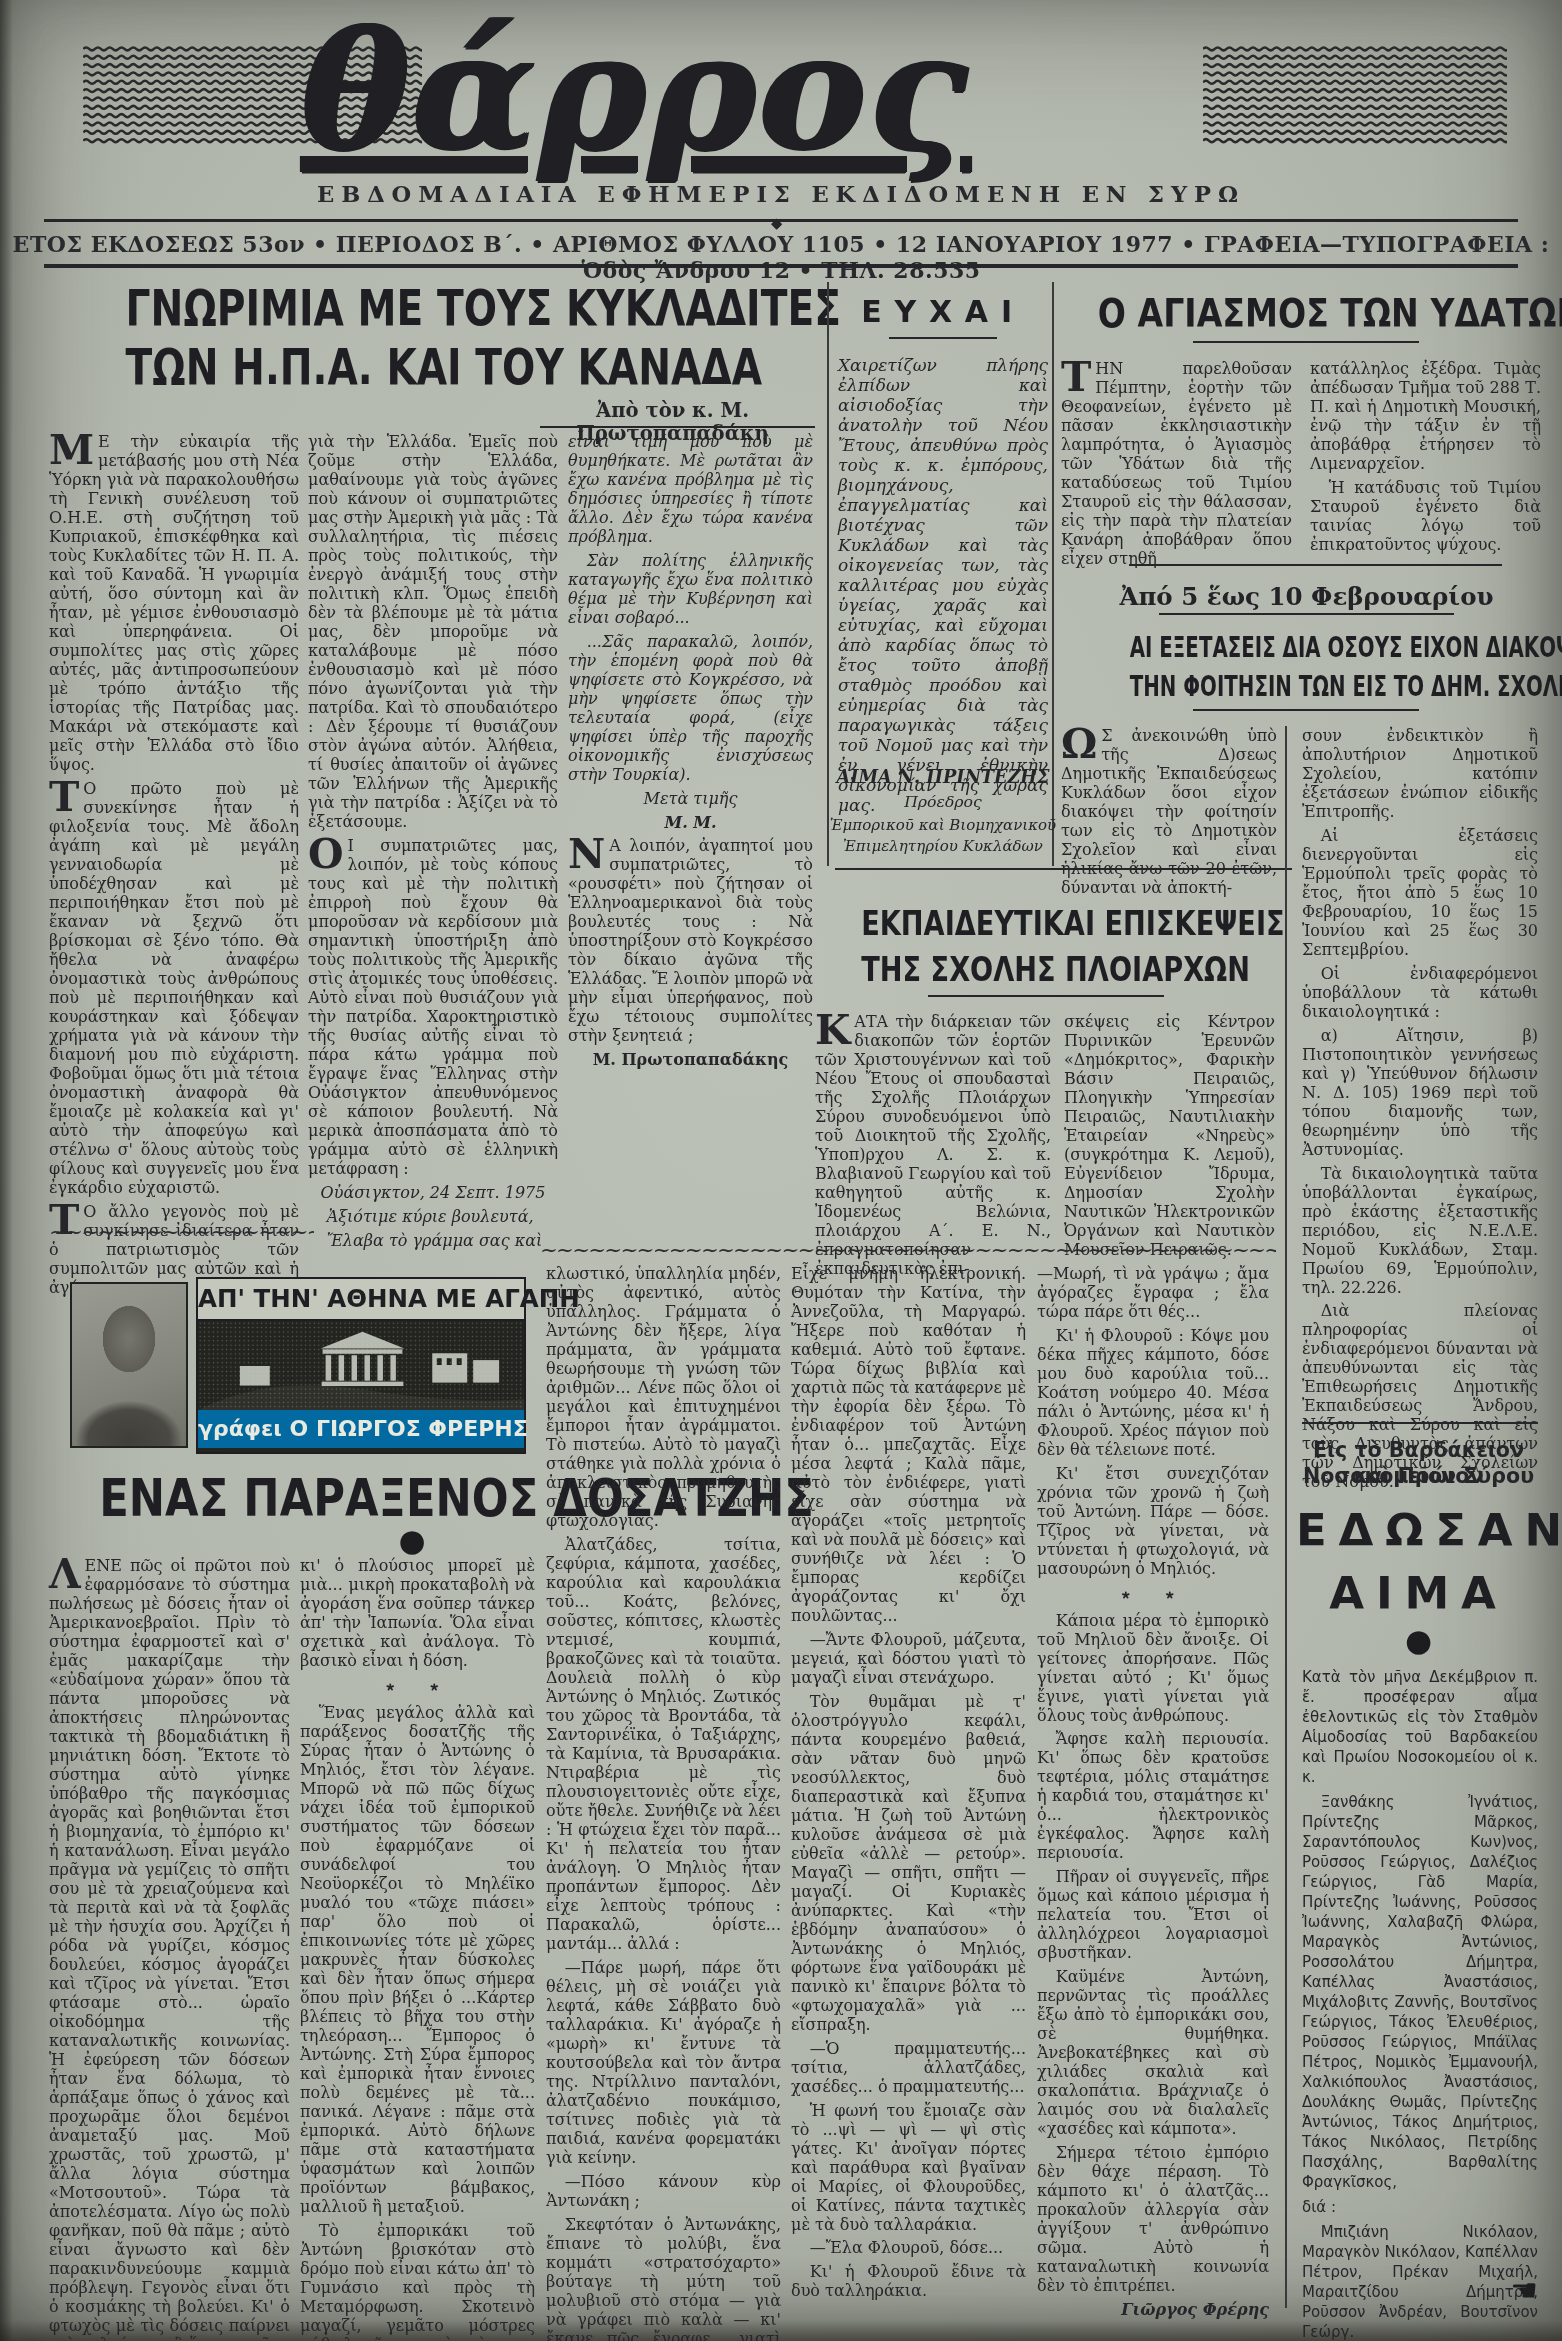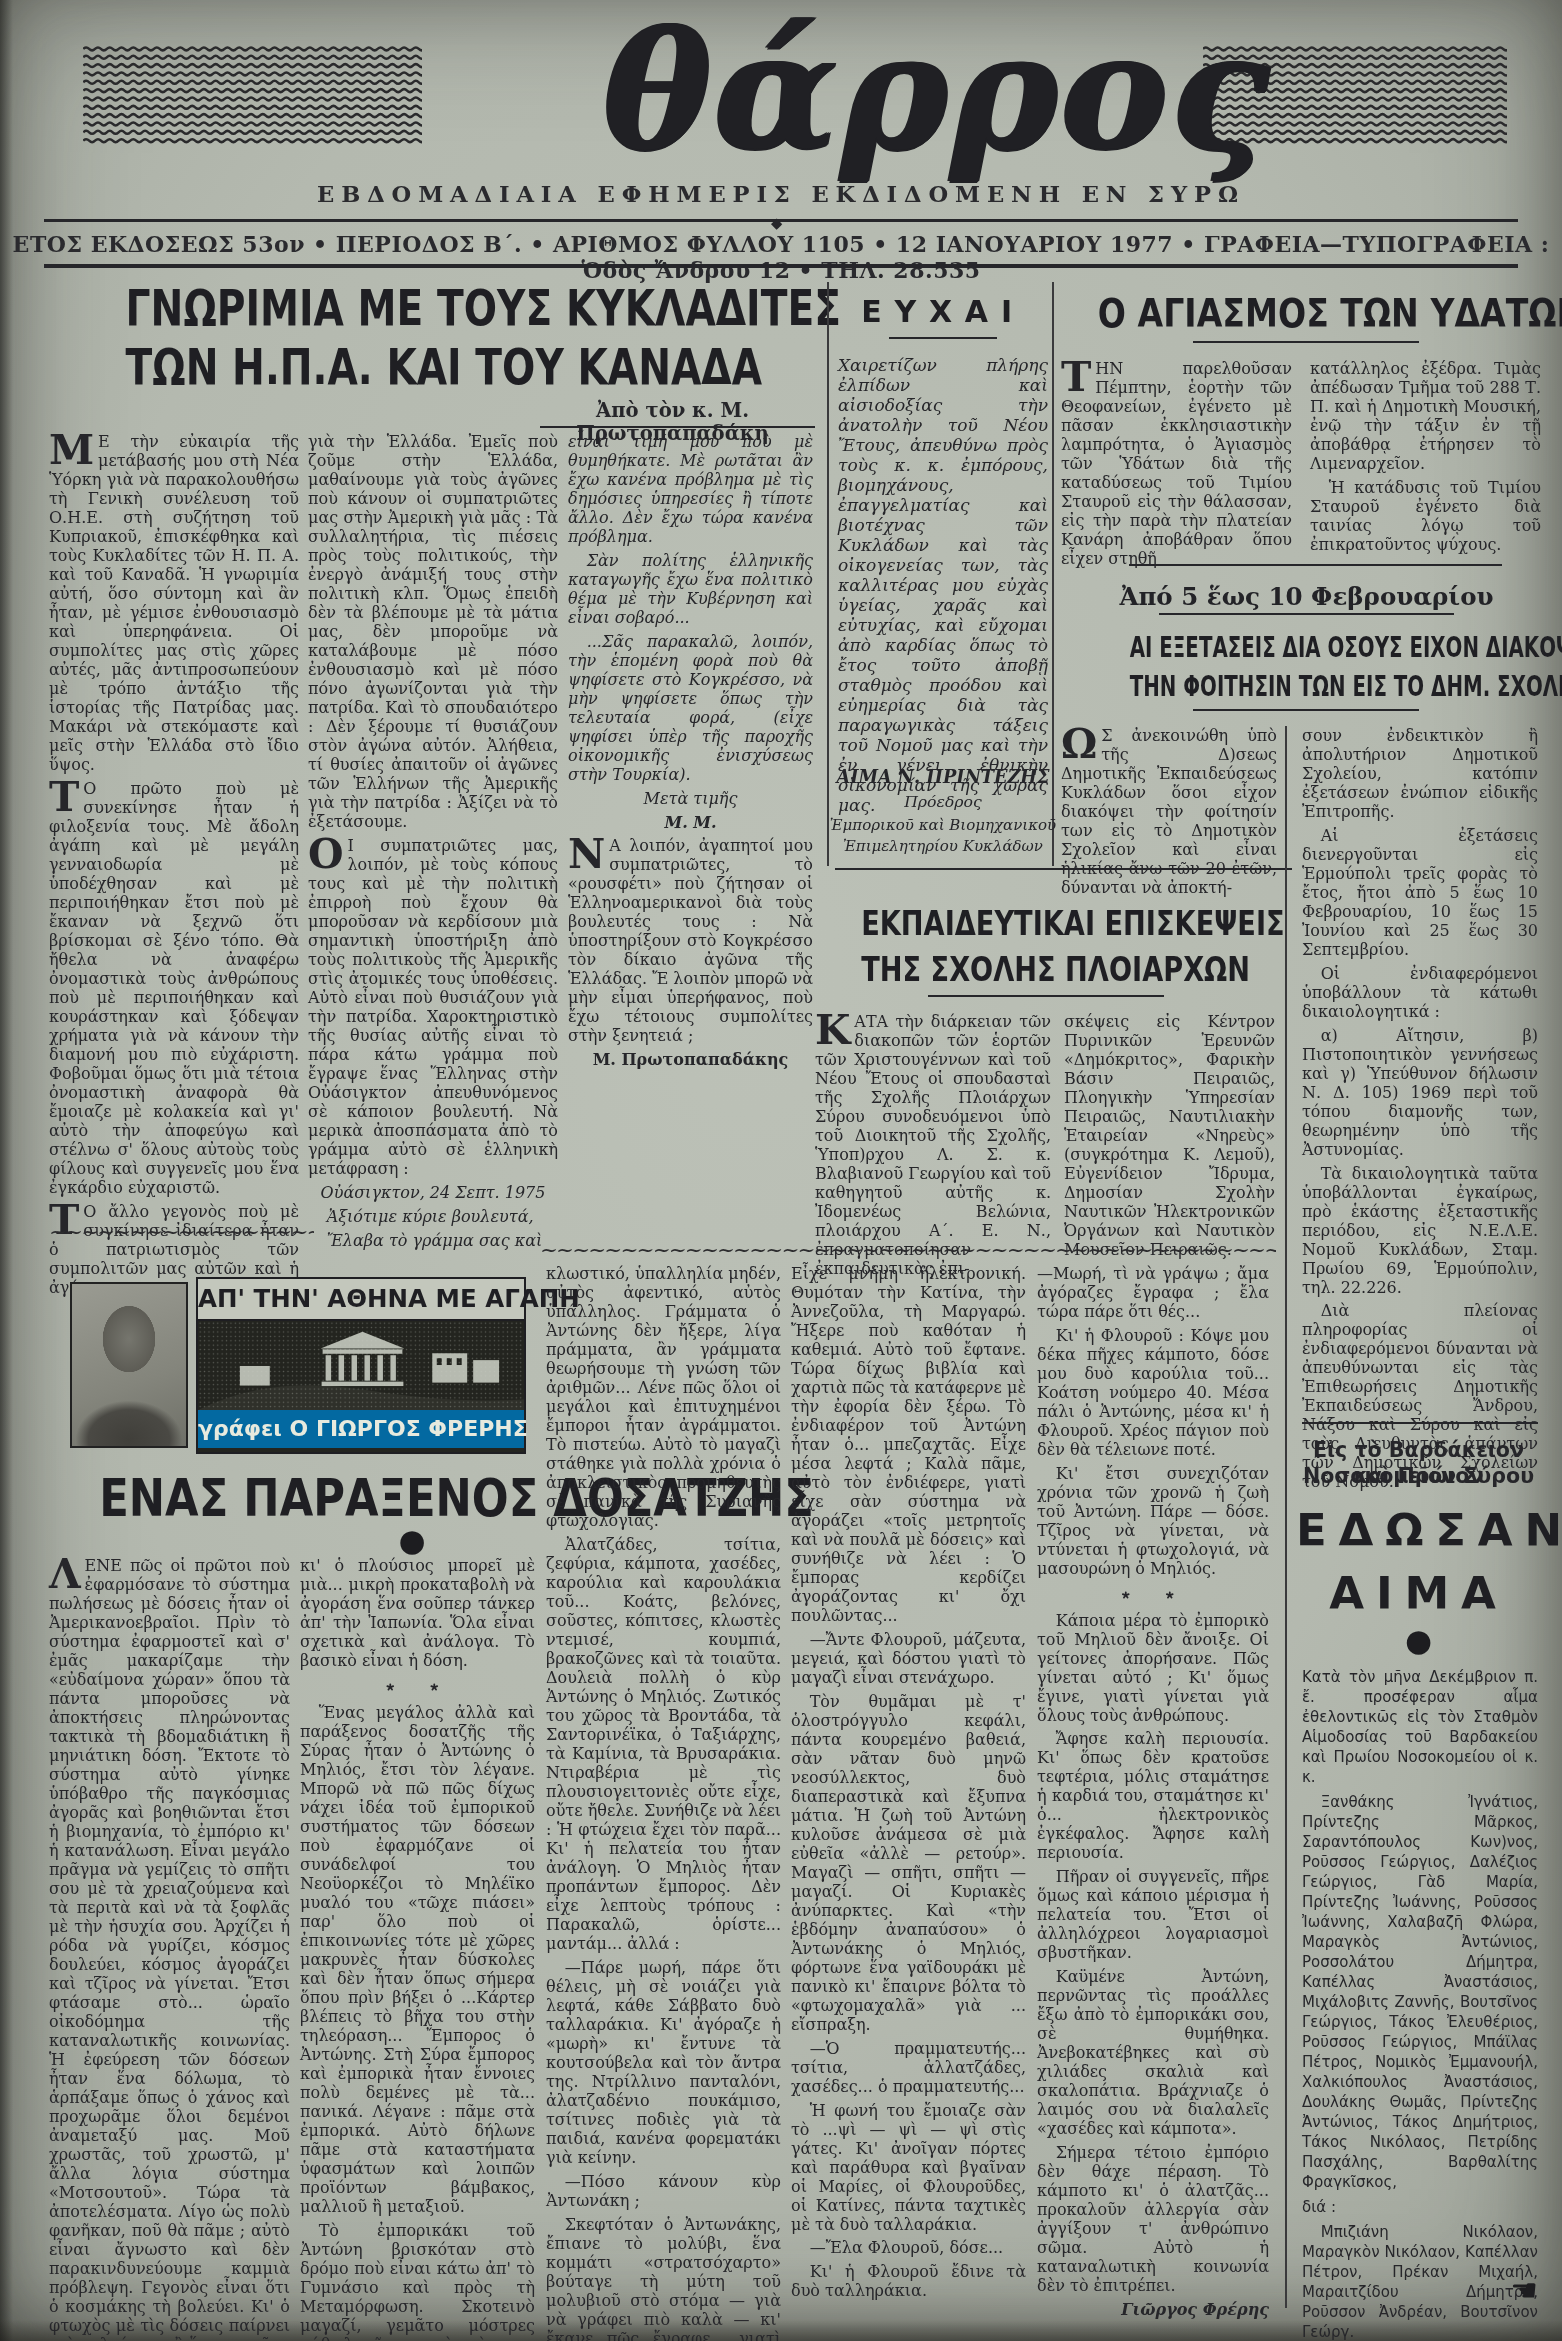--- a/index.html
+++ b/index.html
@@ -6,24 +6,24 @@
   .page{
     position:relative;width:1562px;height:2342px;overflow:hidden;
     background:
       radial-gradient(ellipse 1277px 1866px at 48% 42%, #bcc1b7 0%, #b4b9af 55%, #a6aba1 85%, #969b92 100%);
     box-shadow:inset 0 0 128px rgba(30,32,28,.45), inset 0 -19.6px 59px rgba(40,38,30,.35);
     font-family:"DejaVu Serif", serif;color:#26262a;
   }
   .abs{position:absolute;}
   .nb{font-family:"DejaVu Sans", sans-serif;}
   
-  .mast-title{left:0;top:6.9px;width:1272px;text-align:right;
+  .mast-title{left:0;top:6.9px;width:1272px;text-align:center;
     font-family:"DejaVu Serif",serif;font-style:italic;font-weight:bold;
     font-size:161px;line-height:167px;letter-spacing:2.9px;color:#202024;
-    text-shadow:2px 0 0 #202024,-2px 0 0 #202024,0 1.5px 0 #202024,1px 1px 0 #202024;}
+    text-shadow:2px 0 0 #202024,-2px 0 0 #202024,0 1.5px 0 #202024,1px 1px 0 #202024;text-decoration:underline;}
   .wave{overflow:hidden;}
   .mast-sub{left:0;top:181px;width:1562px;text-align:center;font-weight:bold;
     font-size:22.6px;letter-spacing:6.9px;color:#2a2a2e;}
   .rule{background:#26262a;}
   .dateline{left:0;top:231px;width:1562px;text-align:center;font-weight:bold;
     font-size:22px;letter-spacing:0.5px;color:#2a2a2e;}
   .diamond{left:771px;top:214px;font-size:14.7px;color:#26262a;}
   
   .hl{font-family:"DejaVu Sans",sans-serif;font-weight:bold;color:#1f1f23;text-align:center;white-space:nowrap;}
   .sqz80{transform:scaleX(.80);transform-origin:50% 50%;}

